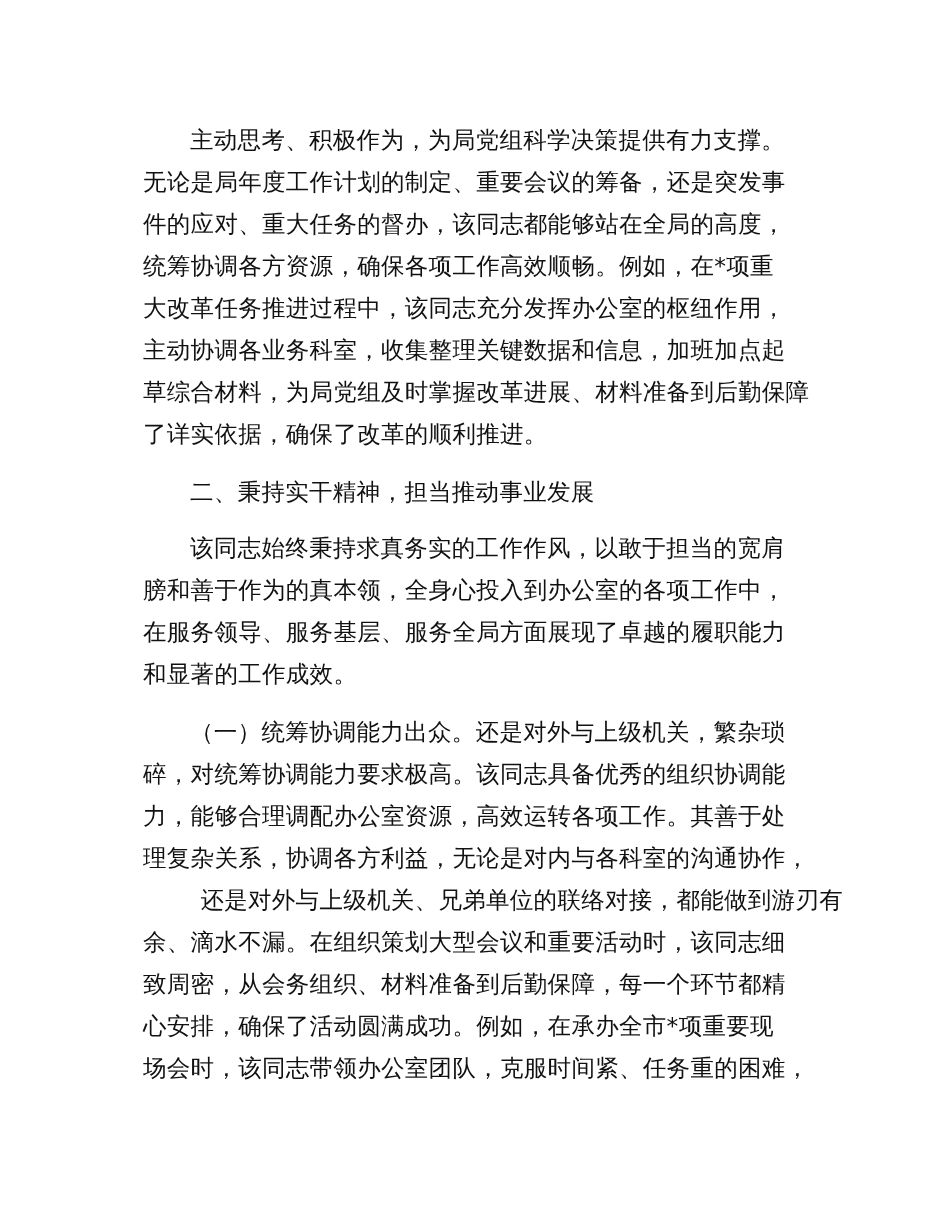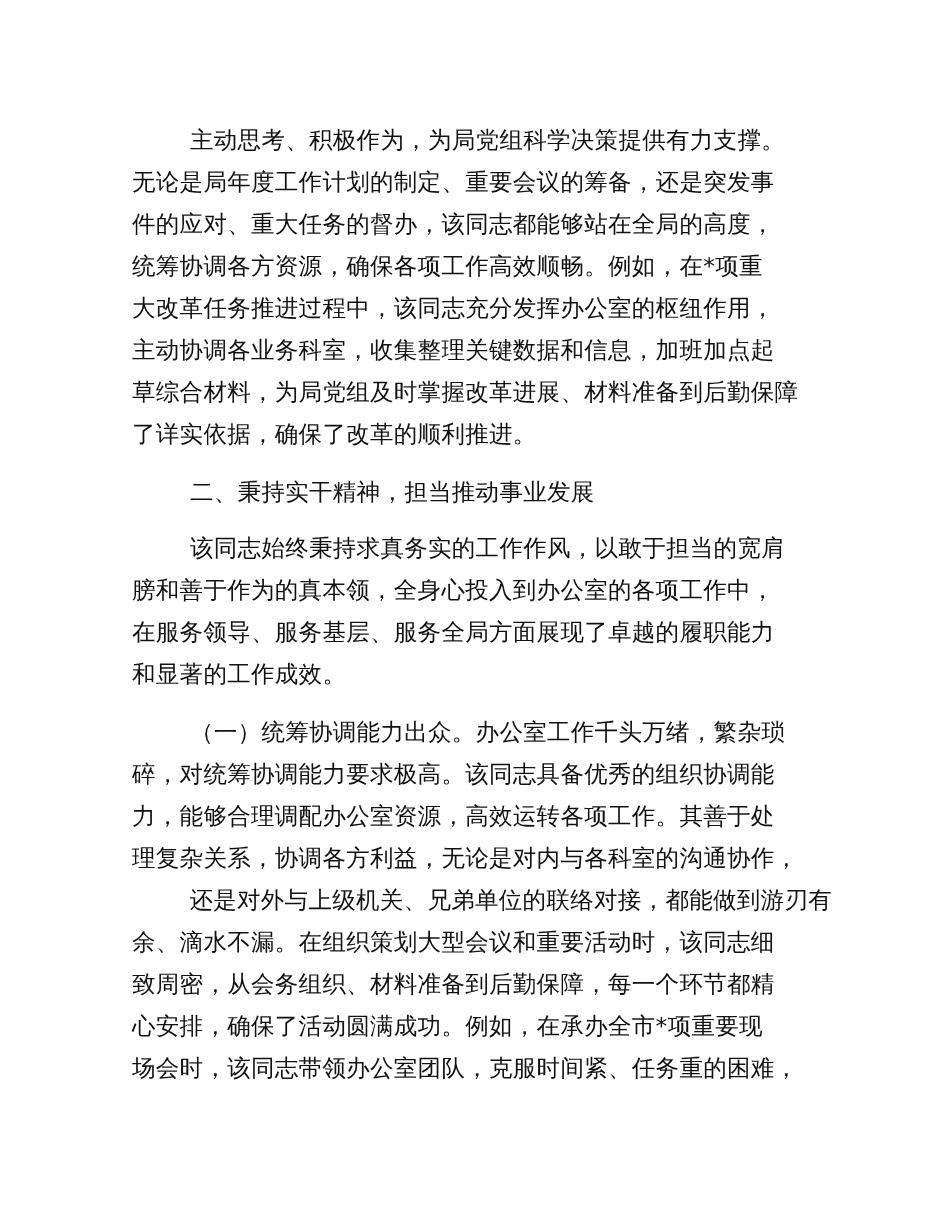--- a/index.html
+++ b/index.html
@@ -18,21 +18,21 @@
     .page {
       position: absolute;
       left: 0;
       top: 0;
       width: 950px;
       height: 1146px;
       background: #ffffff;
     }
     .line {
       position: absolute;
-      left: 132px;
+      left: 143px;
       width: 700px;
       font-size: 23.5px;
       line-height: 30px;
       white-space: nowrap;
       letter-spacing: 0.3px;
     }
     .indent {
       left: 190px;
     }
   </style>
@@ -57,21 +57,21 @@
   </div>
 
   <div>
     <div class="line indent" style="top:533px;">该同志始终秉持求真务实的工作作风，以敢于担当的宽肩</div>
     <div class="line" style="top:575px;">膀和善于作为的真本领，全身心投入到办公室的各项工作中，</div>
     <div class="line" style="top:617px;">在服务领导、服务基层、服务全局方面展现了卓越的履职能力</div>
     <div class="line" style="top:659px;">和显著的工作成效。</div>
   </div>
 
   <div>
-    <div class="line indent" style="top:717px;">（一）统筹协调能力出众。办公室工作千头万绪，繁杂琐</div>
+    <div class="line indent" style="top:717px;">（一）统筹协调能力出众。还是对外与上级机关，繁杂琐</div>
     <div class="line" style="top:759px;">碎，对统筹协调能力要求极高。该同志具备优秀的组织协调能</div>
     <div class="line" style="top:801px;">力，能够合理调配办公室资源，高效运转各项工作。其善于处</div>
     <div class="line" style="top:843px;">理复杂关系，协调各方利益，无论是对内与各科室的沟通协作，</div>
     <div class="line" style="top:885px;text-align:right;">还是对外与上级机关、兄弟单位的联络对接，都能做到游刃有</div>
     <div class="line" style="top:927px;">余、滴水不漏。在组织策划大型会议和重要活动时，该同志细</div>
     <div class="line" style="top:969px;">致周密，从会务组织、材料准备到后勤保障，每一个环节都精</div>
     <div class="line" style="top:1011px;">心安排，确保了活动圆满成功。例如，在承办全市*项重要现</div>
     <div class="line" style="top:1053px;">场会时，该同志带领办公室团队，克服时间紧、任务重的困难，</div>
   </div>
 

